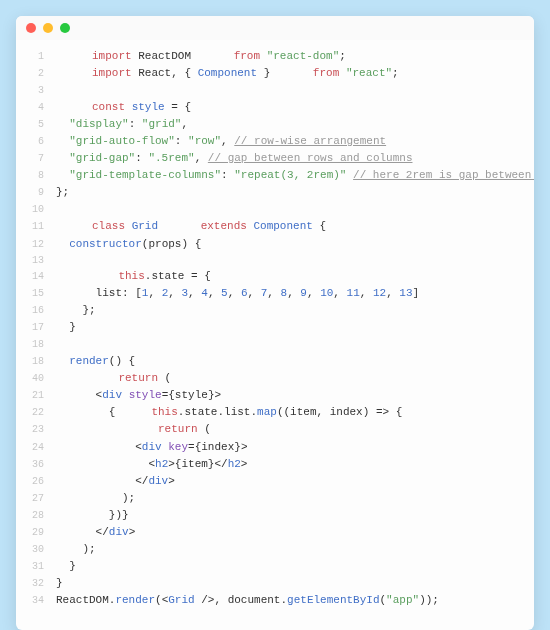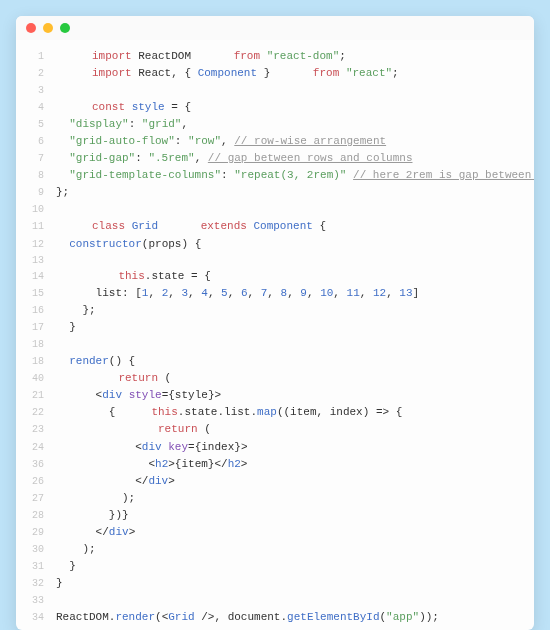--- a/index.html
+++ b/index.html
@@ -205,22 +205,18 @@
         </div>
         <div class="line">
           <span class="gutter">31</span>
           <span class="code"><span class="tok-plain">  }</span></span>
         </div>
         <div class="line">
           <span class="gutter">32</span>
           <span class="code"><span class="tok-plain">}</span></span>
         </div>
         <div class="line">
-          <span class="gutter">33</span>
-          <span class="code"> </span>
-        </div>
-        <div class="line">
           <span class="gutter">34</span>
           <span class="code"><span class="tok-plain">ReactDOM</span><span class="tok-op">.</span><span class="tok-def">render</span><span class="tok-op">(&lt;</span><span class="tok-def">Grid</span><span class="tok-plain"> </span><span class="tok-op">/&gt;, </span><span class="tok-plain">document</span><span class="tok-op">.</span><span class="tok-def">getElementById</span><span class="tok-op">(</span><span class="tok-str">"app"</span><span class="tok-op">));</span></span>
         </div>
       </div>
   </div>
 </div>
 
 </body></html>

